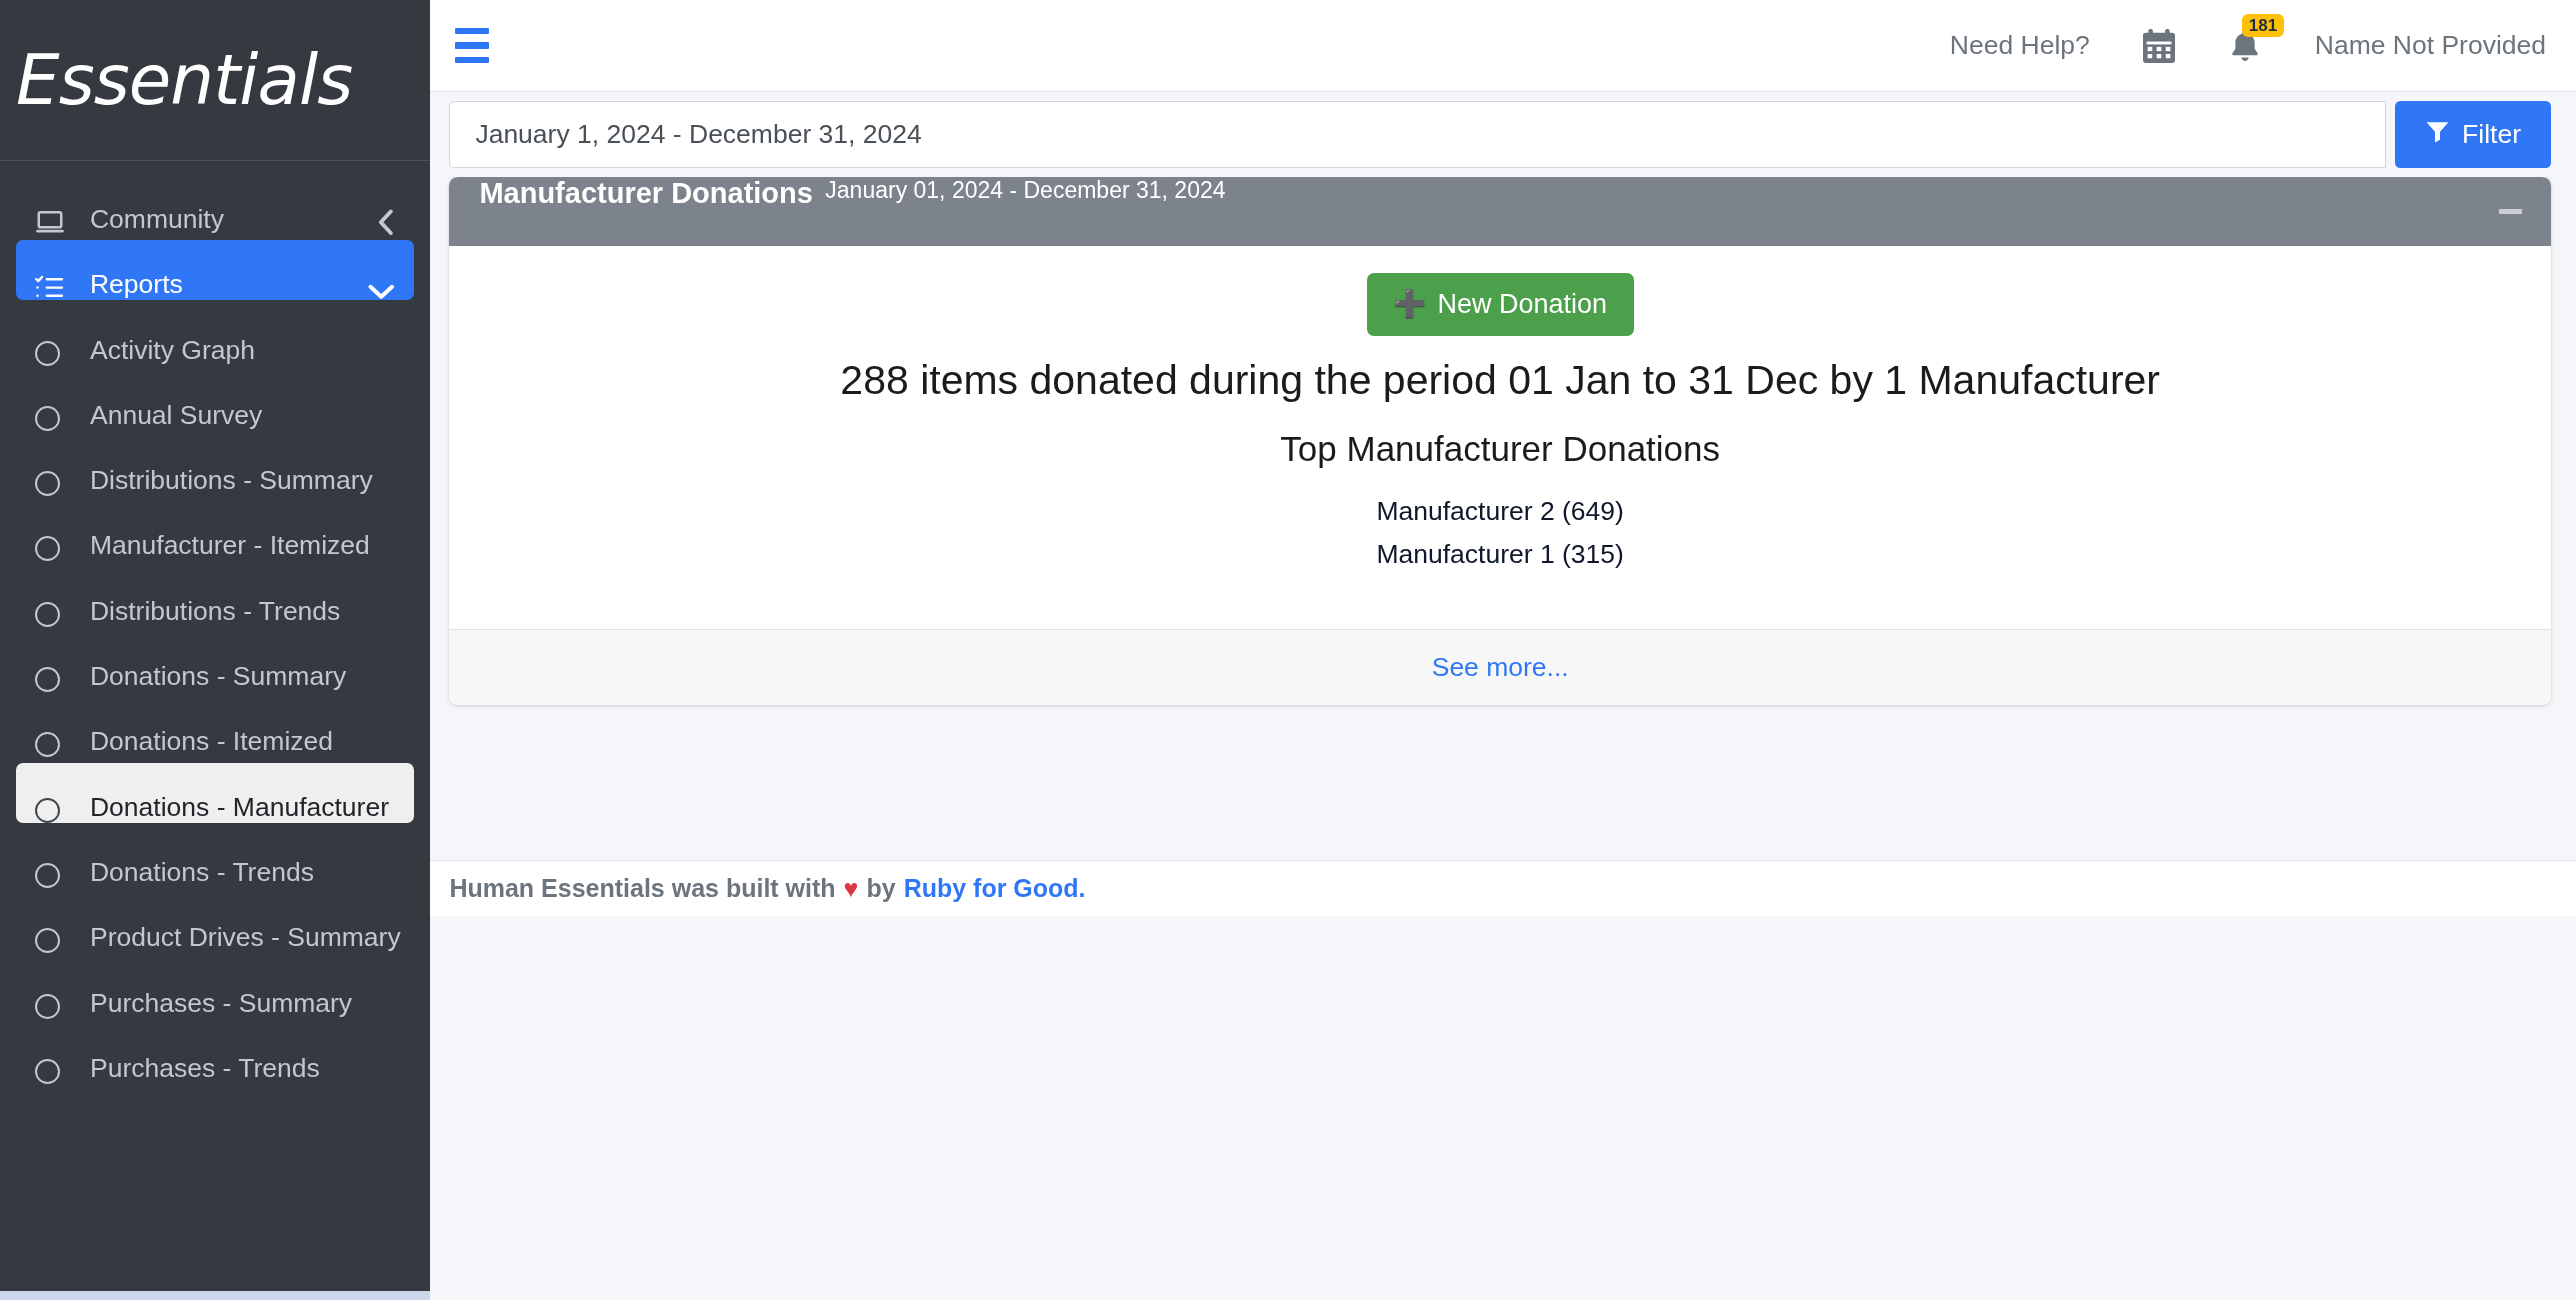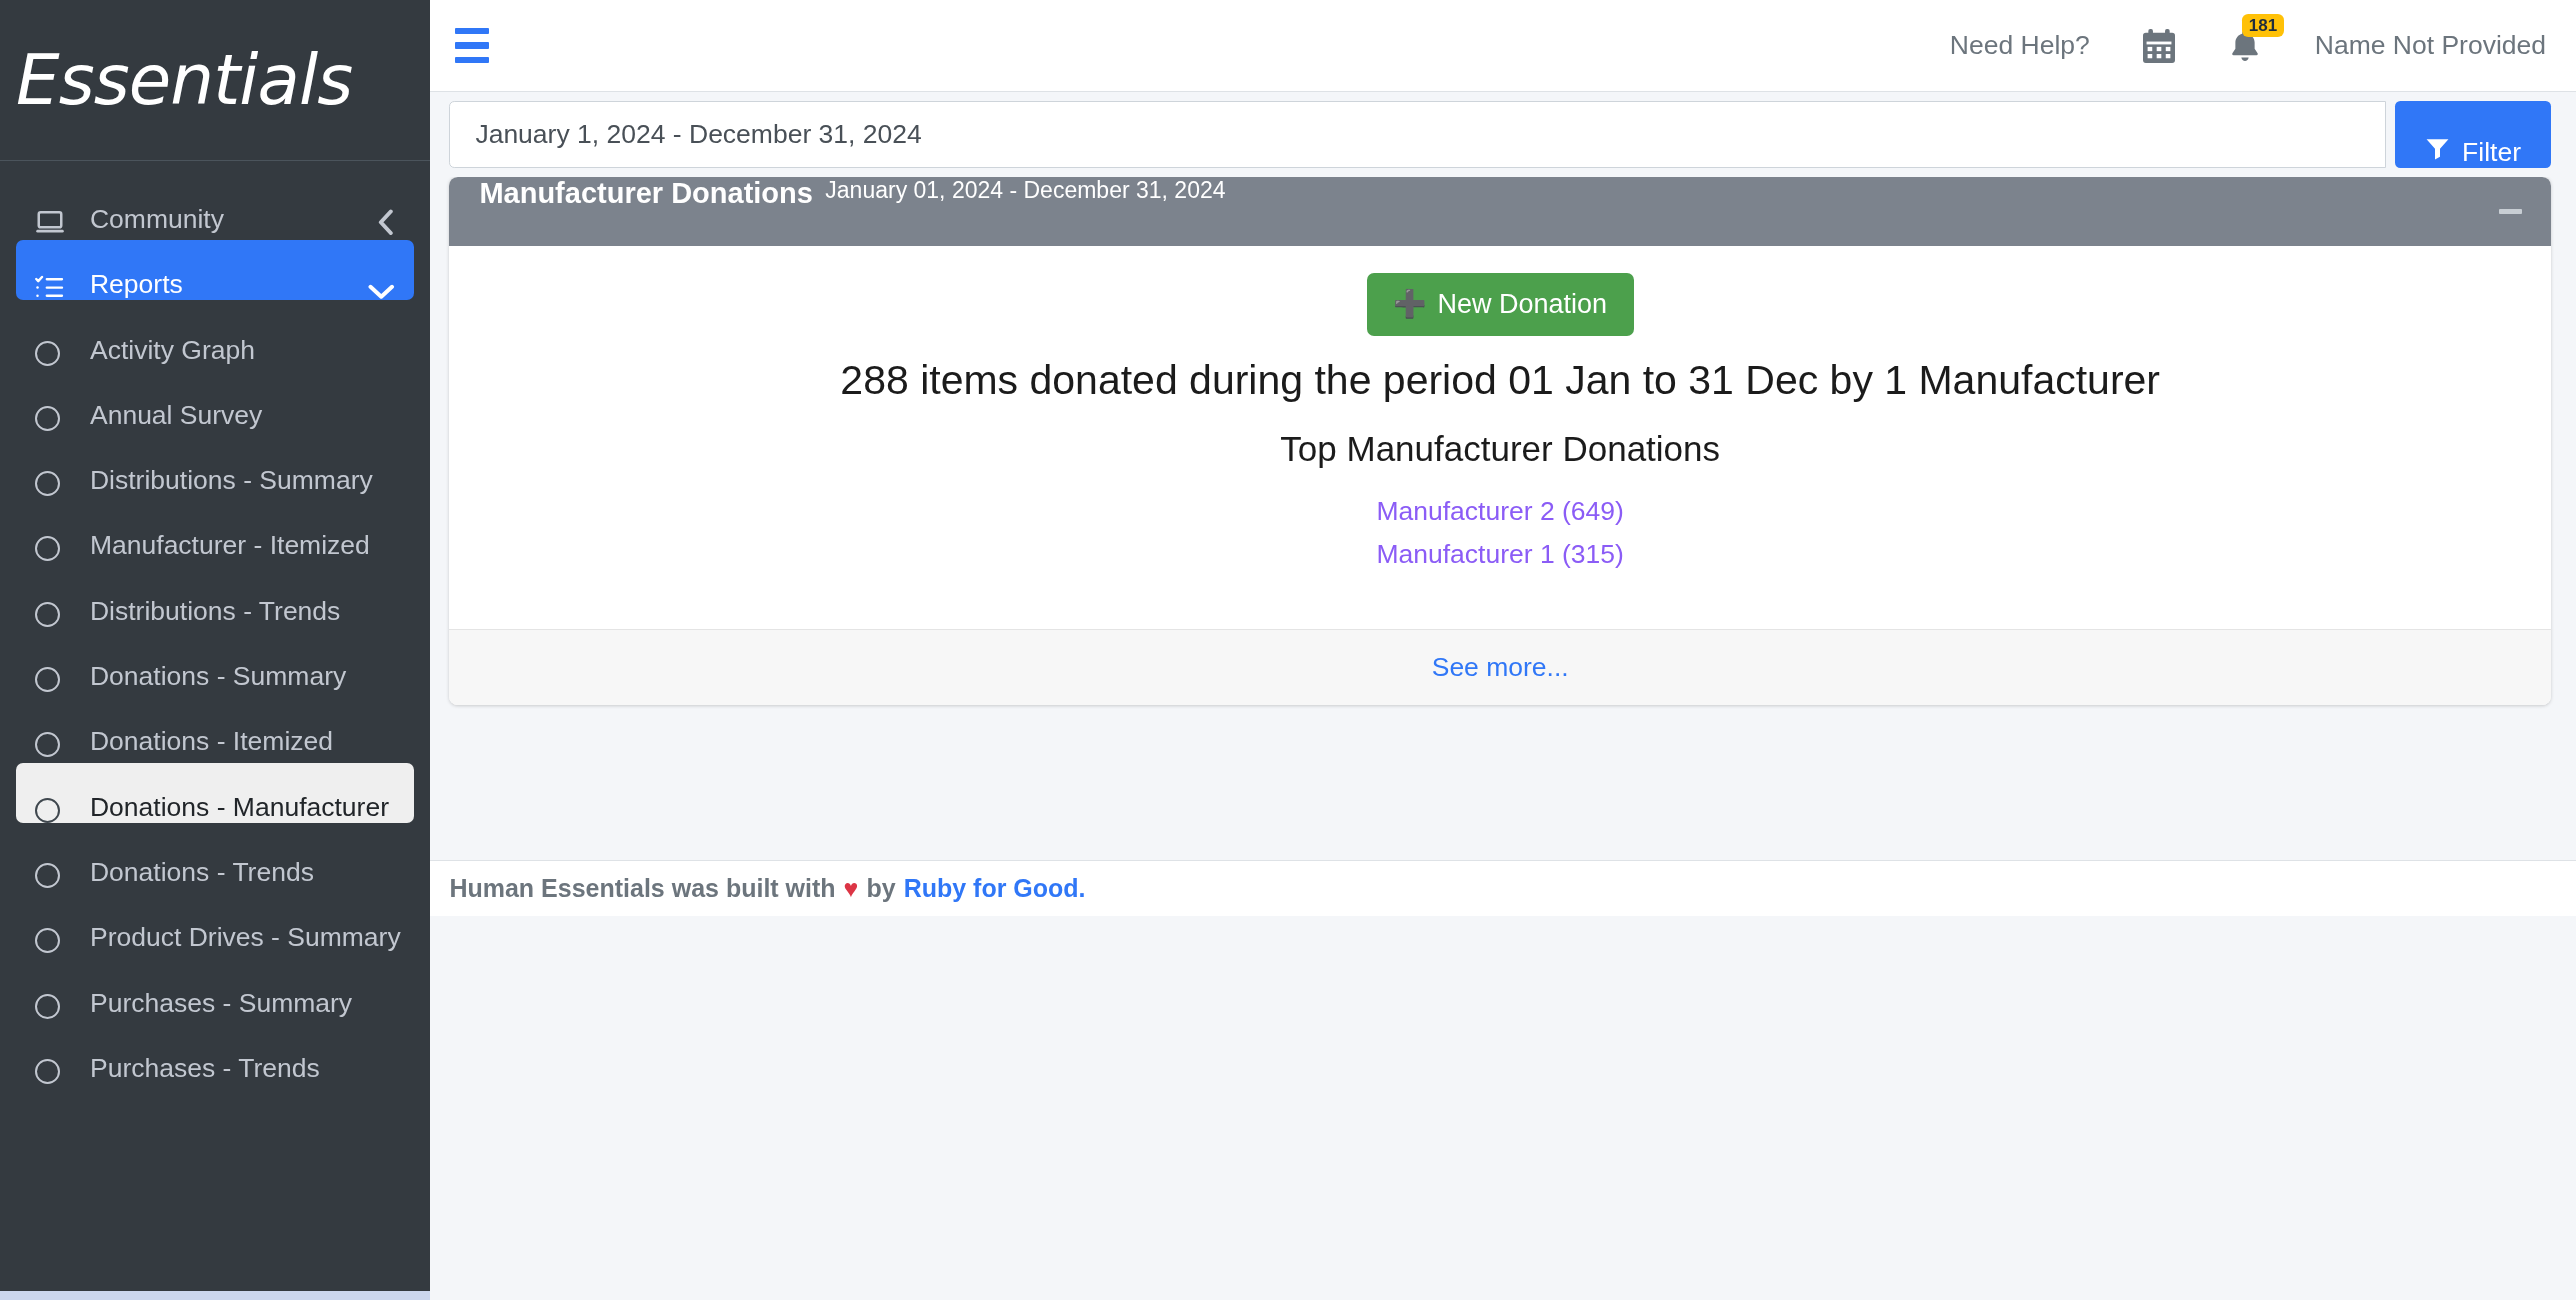--- a/index.html
+++ b/index.html
@@ -137,21 +137,21 @@
     font-size: 26.5px;
     white-space: nowrap;
   }
   .filter-btn {
     height: 67px;
     background: #3077f7;
     border: none;
     border-radius: 5.3px;
     color: #ffffff;
     font-size: 26.5px;
-    display: flex; align-items: flex-end; justify-content: center;
+    display: flex; align-items: center; justify-content: center;
     gap: 12.4px;
     padding: 0 30px;
     margin-left: 8.8px;
     cursor: pointer;
     font-family: "Liberation Sans", sans-serif;
   }
 
   
   .content {
     flex: 1 1 auto;
@@ -217,21 +217,21 @@
   }
   .subhead {
     font-size: 35px;
     color: #1b1b1b;
     font-weight: 400;
     margin-top: 25px;
   }
   .manu-list { margin-top: 21px; }
   .manu-link {
     display: block;
-    color: #8b5cf6;
+    color: #0f172a;
     font-size: 26.5px;
     text-decoration: none;
     line-height: 1.62;
     cursor: pointer;
   }
   .card-footer {
     background: #f7f7f7;
     border-top: 0.9px solid #e4e4e4;
     height: 76px;
     display: flex; align-items: center; justify-content: center;

